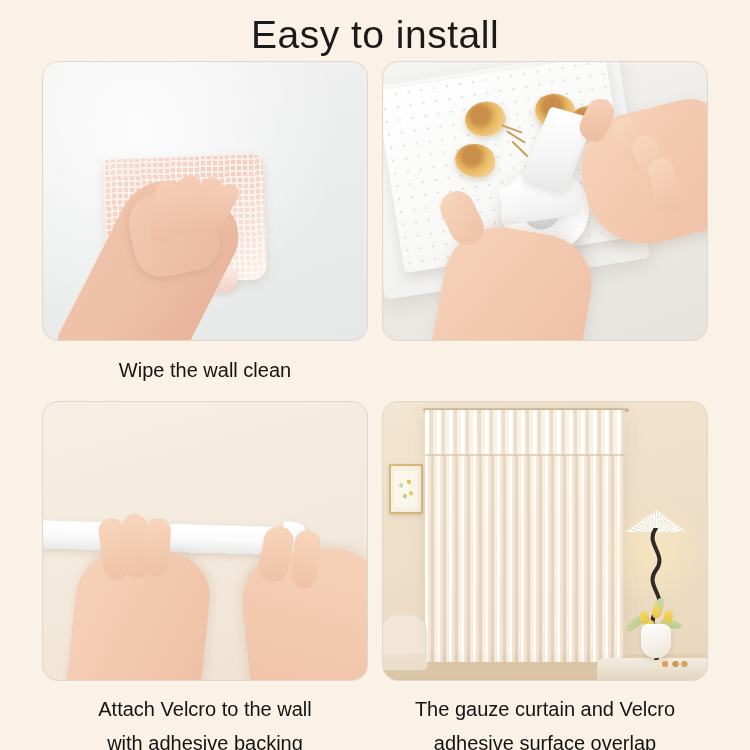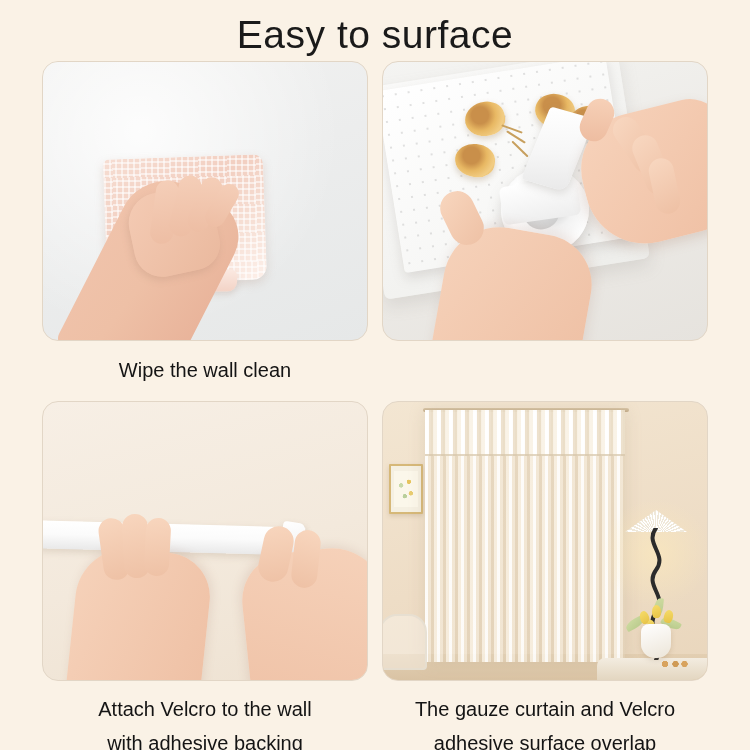--- a/index.html
+++ b/index.html
@@ -269,21 +269,21 @@
   .p4 .nuts{position:absolute;right:18px;bottom:12px;width:30px;height:8px;
     background:
       radial-gradient(circle at 20% 50%, #d8a35e 0 3px, transparent 3.4px),
       radial-gradient(circle at 55% 50%, #cf9a55 0 3px, transparent 3.4px),
       radial-gradient(circle at 85% 50%, #d8a35e 0 3px, transparent 3.4px);
   }
 </style>
 </head>
 <body>
 
-<div class="page-title">Easy to surface</div>
+<div class="page-title">Easy to install</div>
 
 <div class="grid">
 
   <div class="row row1">
 
     <div class="cell">
       <div class="photo p1">
         <div class="wallshade"></div>
         <div class="cloth"></div>
         <div class="arm"></div>

